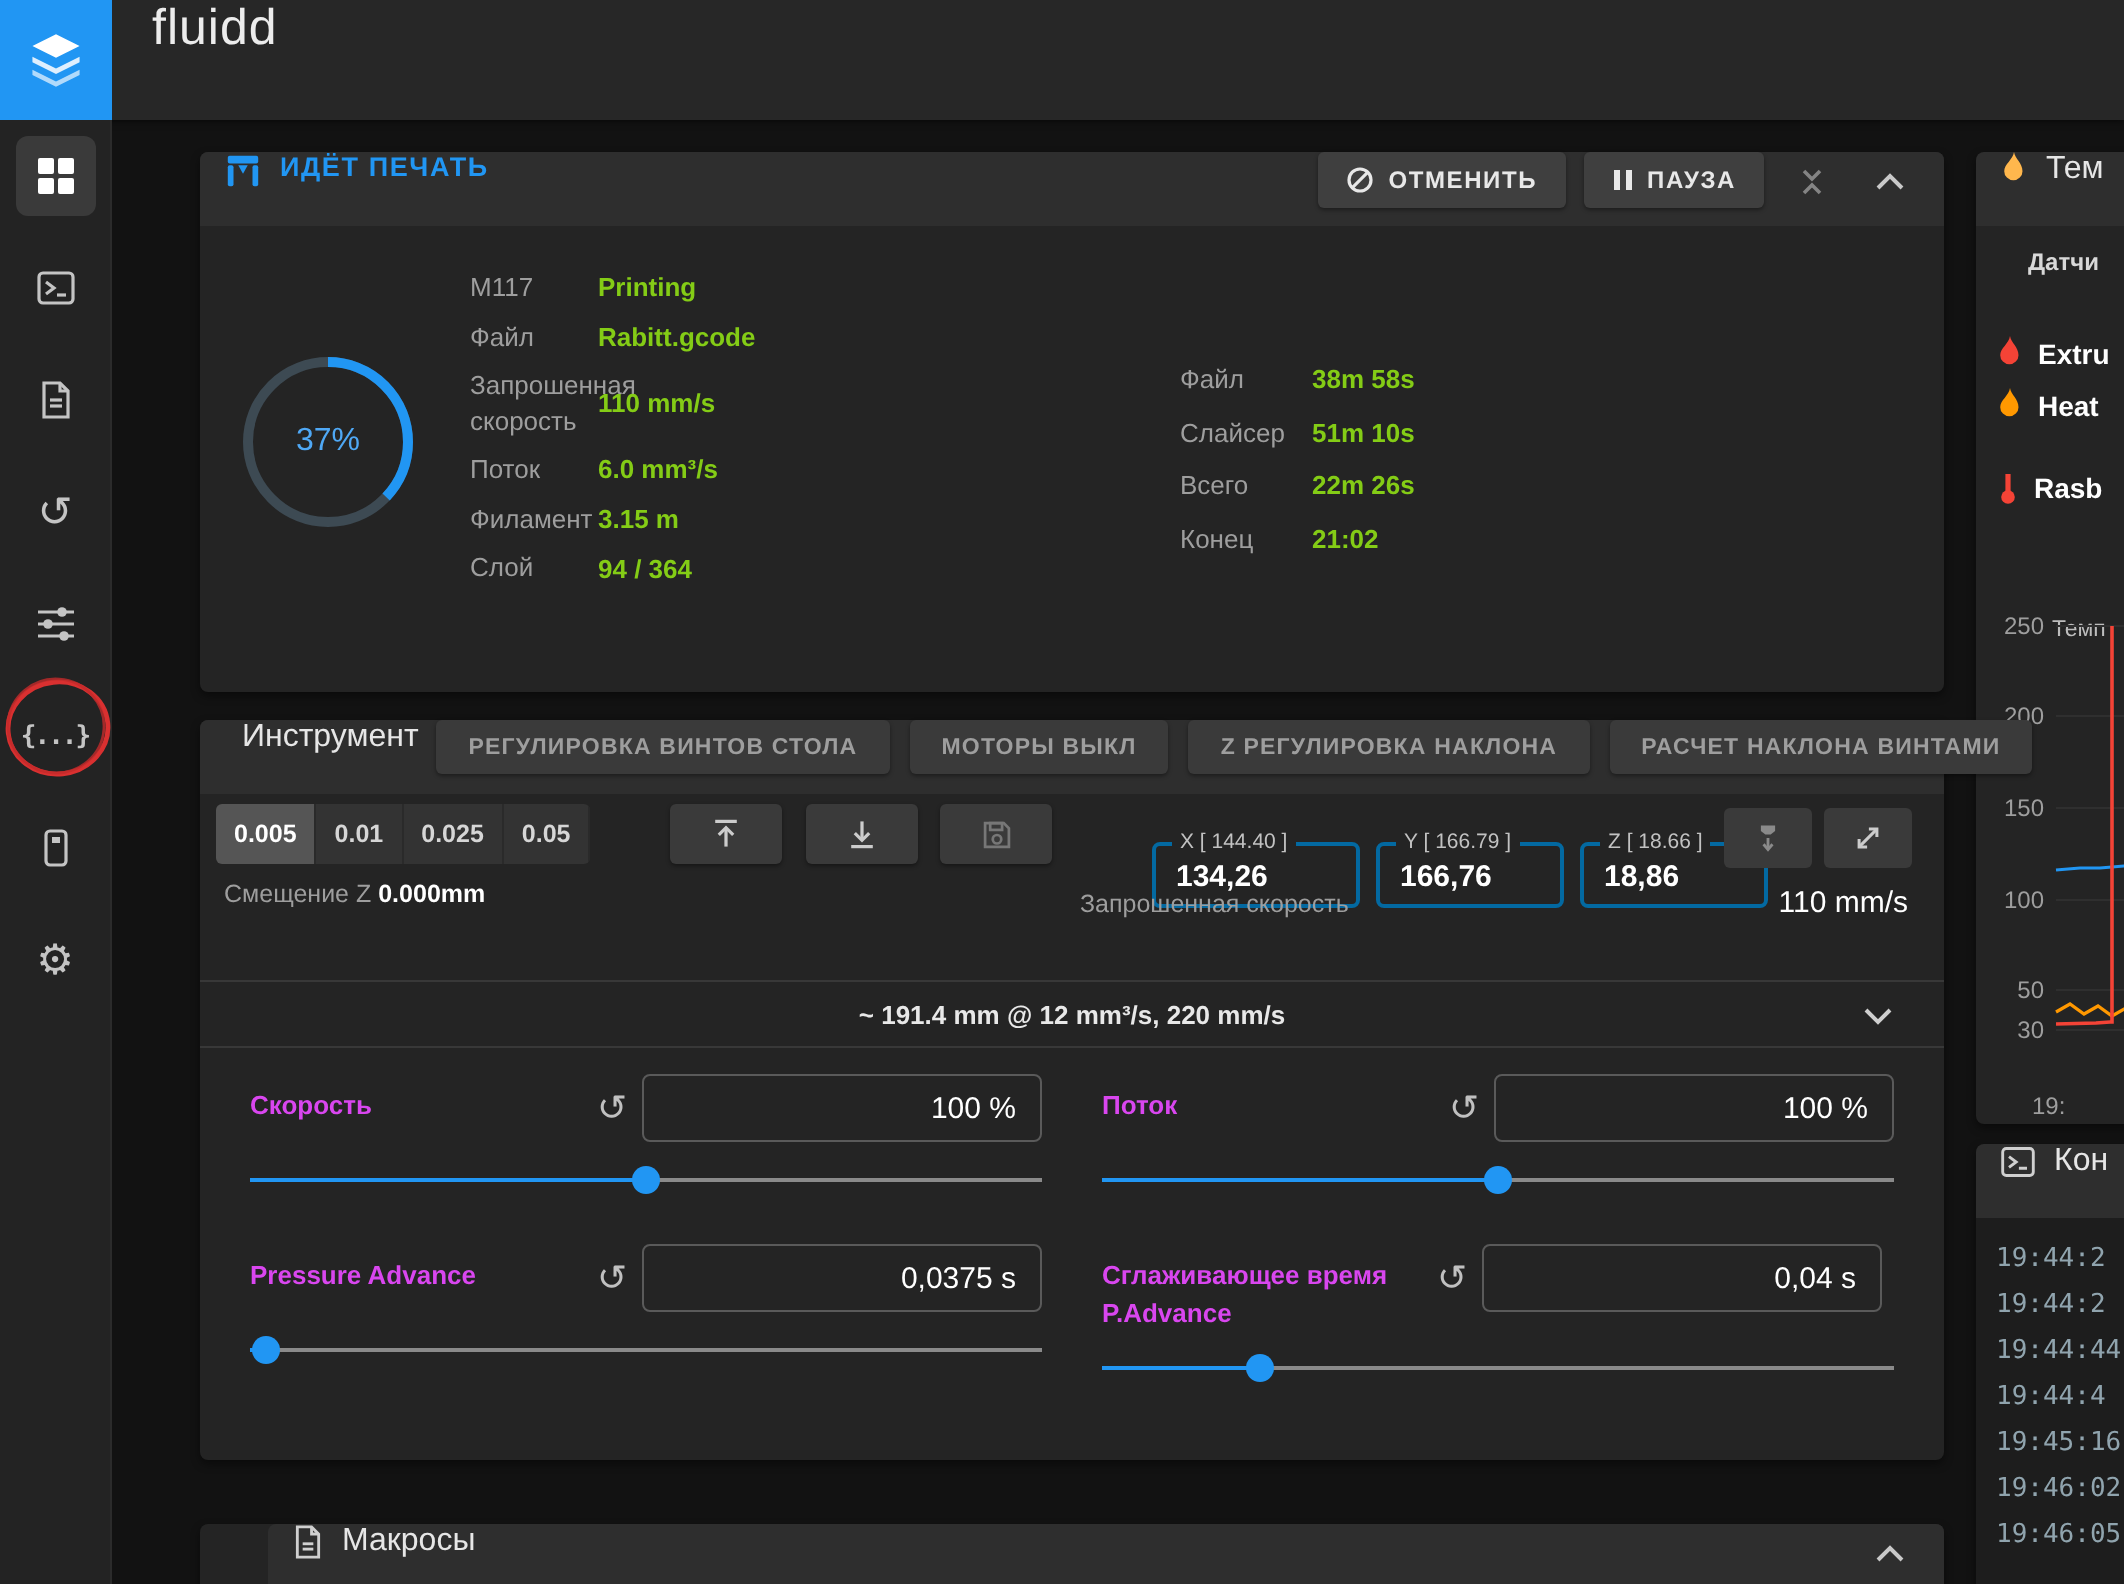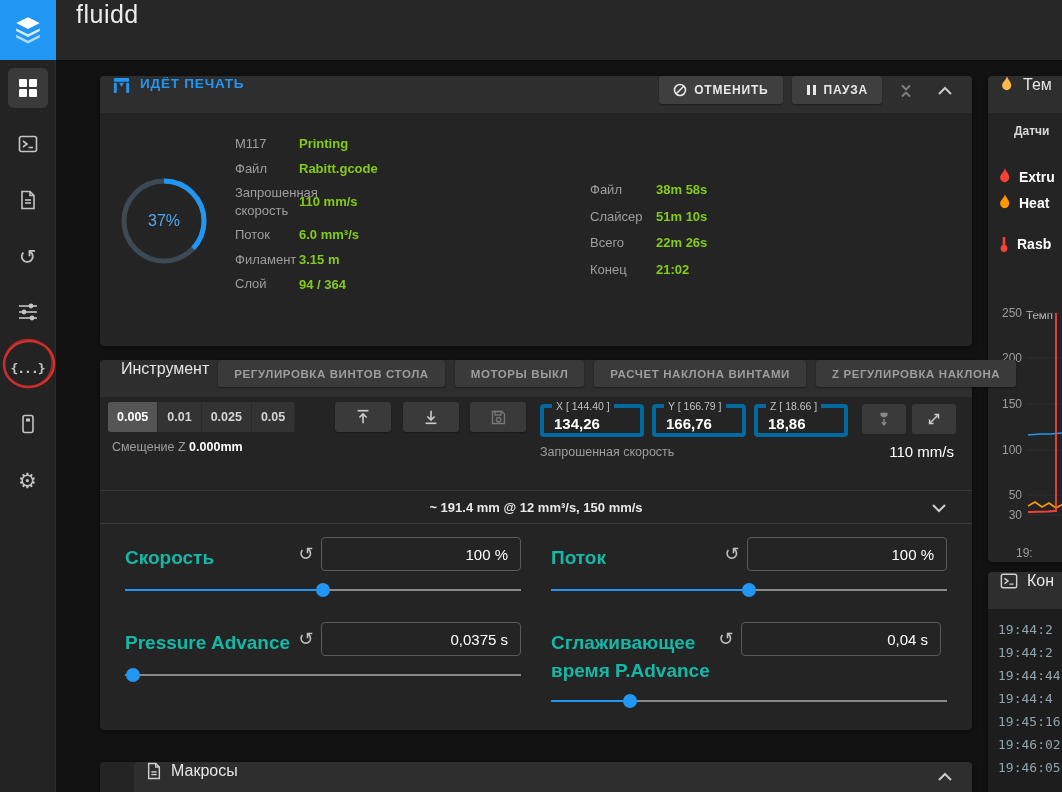--- a/index.html
+++ b/index.html
@@ -49,31 +49,31 @@
   .tool-hdr-buttons { display:flex; gap:10px; margin-left:auto; }
   .tool-btn { flex-shrink:0; background:#3a3a3a; color:#9e9e9e; border:none; border-radius:3px; height:27px; padding:0 16px; font-size:11.5px; font-weight:bold; letter-spacing:.6px; cursor:pointer; font-family:inherit; box-shadow:0 1px 2px rgba(0,0,0,.4); }
   .tool-body { position:relative; height:333px; }
   .zsteps { position:absolute; left:8px; top:5px; display:flex; border-radius:3px; overflow:hidden; }
   .zstep { height:30px; padding:0 9px; background:#333333; color:#d6d6d6; border:none; border-right:1px solid #2a2a2a; font-size:12.5px; font-weight:bold; cursor:pointer; font-family:inherit; }
   .zstep.selected { background:#555555; color:#ffffff; }
   .z-offset { position:absolute; left:12px; top:43px; font-size:12.5px; color:#9e9e9e; }
   .z-offset b { color:#ffffff; }
   .sq-btn { position:absolute; top:5px; width:56px; height:30px; background:#3a3a3a; border:none; border-radius:3px; display:flex; align-items:center; justify-content:center; color:#cccccc; cursor:pointer; box-shadow:0 1px 2px rgba(0,0,0,.4); }
   .sq-btn.disabled { color:#777777; }
-  .axis-box { position:absolute; top:7px; height:33px; border:4px solid #0369a1; border-radius:4px; }
+  .axis-box { position:absolute; top:24px; height:33px; border:2px solid #0369a1; border-radius:4px;margin-left:36px; }
   .axis-label { position:absolute; top:-8px; left:8px; background:#242424; padding:0 4px; font-size:10.5px; color:#c2c2c2; white-space:nowrap; }
   .axis-value { position:absolute; left:10px; top:7px; font-size:15px; font-weight:bold; color:#ffffff; }
   .req-speed-label { position:absolute; left:440px; top:48px; font-size:12.5px; color:#9e9e9e; }
   .tb-icon-btn { position:absolute; top:7px; width:44px; height:30px; background:#3a3a3a; border:none; border-radius:3px; display:flex; align-items:center; justify-content:center; color:#cccccc; cursor:pointer; }
   .speed-value { position:absolute; right:18px; top:46px; font-size:15px; color:#ffffff; }
   .summary-bar { position:absolute; left:0; right:0; top:93px; height:34px; border-top:1px solid #383838; border-bottom:1px solid #383838; display:flex; align-items:center; justify-content:center; font-size:13px; font-weight:bold; color:#e8e8e8; cursor:pointer; }
   .summary-bar .chev { position:absolute; right:22px; top:8px; }
   .sliders { position:absolute; left:25px; right:25px; top:140px; display:grid; grid-template-columns:1fr 1fr; column-gap:30px; row-gap:24px; }
   .slider-head { display:flex; align-items:flex-start; min-height:36px; }
-  .slider-label { flex:1; font-size:19px; font-weight:bold; color:#14b8a6; padding-top:7px; line-height:1.45; }
+  .slider-label { flex:1; font-size:13px; font-weight:bold; color:#d946ef; padding-top:7px; line-height:1.45; }
   .reset-btn { width:30px; height:34px; background:none; border:none; color:#c0c0c0; font-size:18px; display:flex; align-items:center; justify-content:center; cursor:pointer; }
   .value-box { width:200px; height:34px; border:1px solid #5a5a5a; border-radius:4px; display:flex; align-items:center; justify-content:flex-end; padding:0 12px; font-size:15px; color:#ffffff; background:transparent; }
   .slider { position:relative; height:16px; margin-top:9px; cursor:pointer; }
   .slider .track { position:absolute; left:0; right:0; top:7px; height:2px; background:#8a8a8a; }
   .slider .fill { position:absolute; left:0; top:7px; height:2px; width:var(--pct,50%); background:#2196f3; }
   .slider .thumb { position:absolute; left:var(--pct,50%); top:1px; width:14px; height:14px; border-radius:50%; background:#2196f3; transform:translateX(-50%); }
 
   
   .macros-card { margin-top:32px; height:42px;padding-left:34px; }
   .macros-card .card-header { height:42px; border-radius:4px; }
@@ -266,22 +266,22 @@
     <section class="card tool-card">
       <div class="card-header">
         <svg width="17" height="17" viewBox="0 0 18 18" fill="#dcdcdc">
           <path d="M3 2 h12 v5 l-3.5 3 v2 h-5 v-2 L3 7 Z"></path>
             <rect x="8" y="13" width="2" height="3.5"></rect>
         </svg>
         <span class="card-title">Инструмент</span>
         <div class="tool-hdr-buttons">
           <button class="tool-btn">РЕГУЛИРОВКА ВИНТОВ СТОЛА</button>
           <button class="tool-btn">МОТОРЫ ВЫКЛ</button>
+          <button class="tool-btn">Z РЕГУЛИРОВКА НАКЛОНА</button>
           <button class="tool-btn">РАСЧЕТ НАКЛОНА ВИНТАМИ</button>
-          <button class="tool-btn">Z РЕГУЛИРОВКА НАКЛОНА</button>
         </div>
       </div>
       <div class="tool-body">
 
         <div class="zsteps">
           <button class="zstep selected">0.005</button>
           <button class="zstep">0.01</button>
           <button class="zstep">0.025</button>
           <button class="zstep">0.05</button>
         </div>
@@ -335,21 +335,21 @@
         <button class="tb-icon-btn" style="left:812px;">
           <svg width="16" height="16" viewBox="0 0 18 18" fill="none" stroke="currentColor" stroke-width="1.7">
             <line x1="4" y1="14" x2="14" y2="4"></line>
               <polyline points="9.5,4 14,4 14,8.5"></polyline>
               <polyline points="4,9.5 4,14 8.5,14"></polyline>
           </svg>
         </button>
         <div class="speed-value">110 mm/s</div>
 
         <div class="summary-bar">
-          <span>~ 191.4 mm @ 12 mm³/s, 150 mm/s</span>
+          <span>~ 191.4 mm @ 12 mm³/s, 220 mm/s</span>
           <span class="chev icon-btn" style="width:22px;height:18px;">
             <svg class="chev-svg" width="16" height="10" viewBox="0 0 16 10" fill="none" stroke="#cfcfcf" stroke-width="2">
               <polyline points="2,2 8,8 14,2"></polyline>
             </svg>
           </span>
         </div>
 
         <div class="sliders">
 
           <div class="slider-block">

